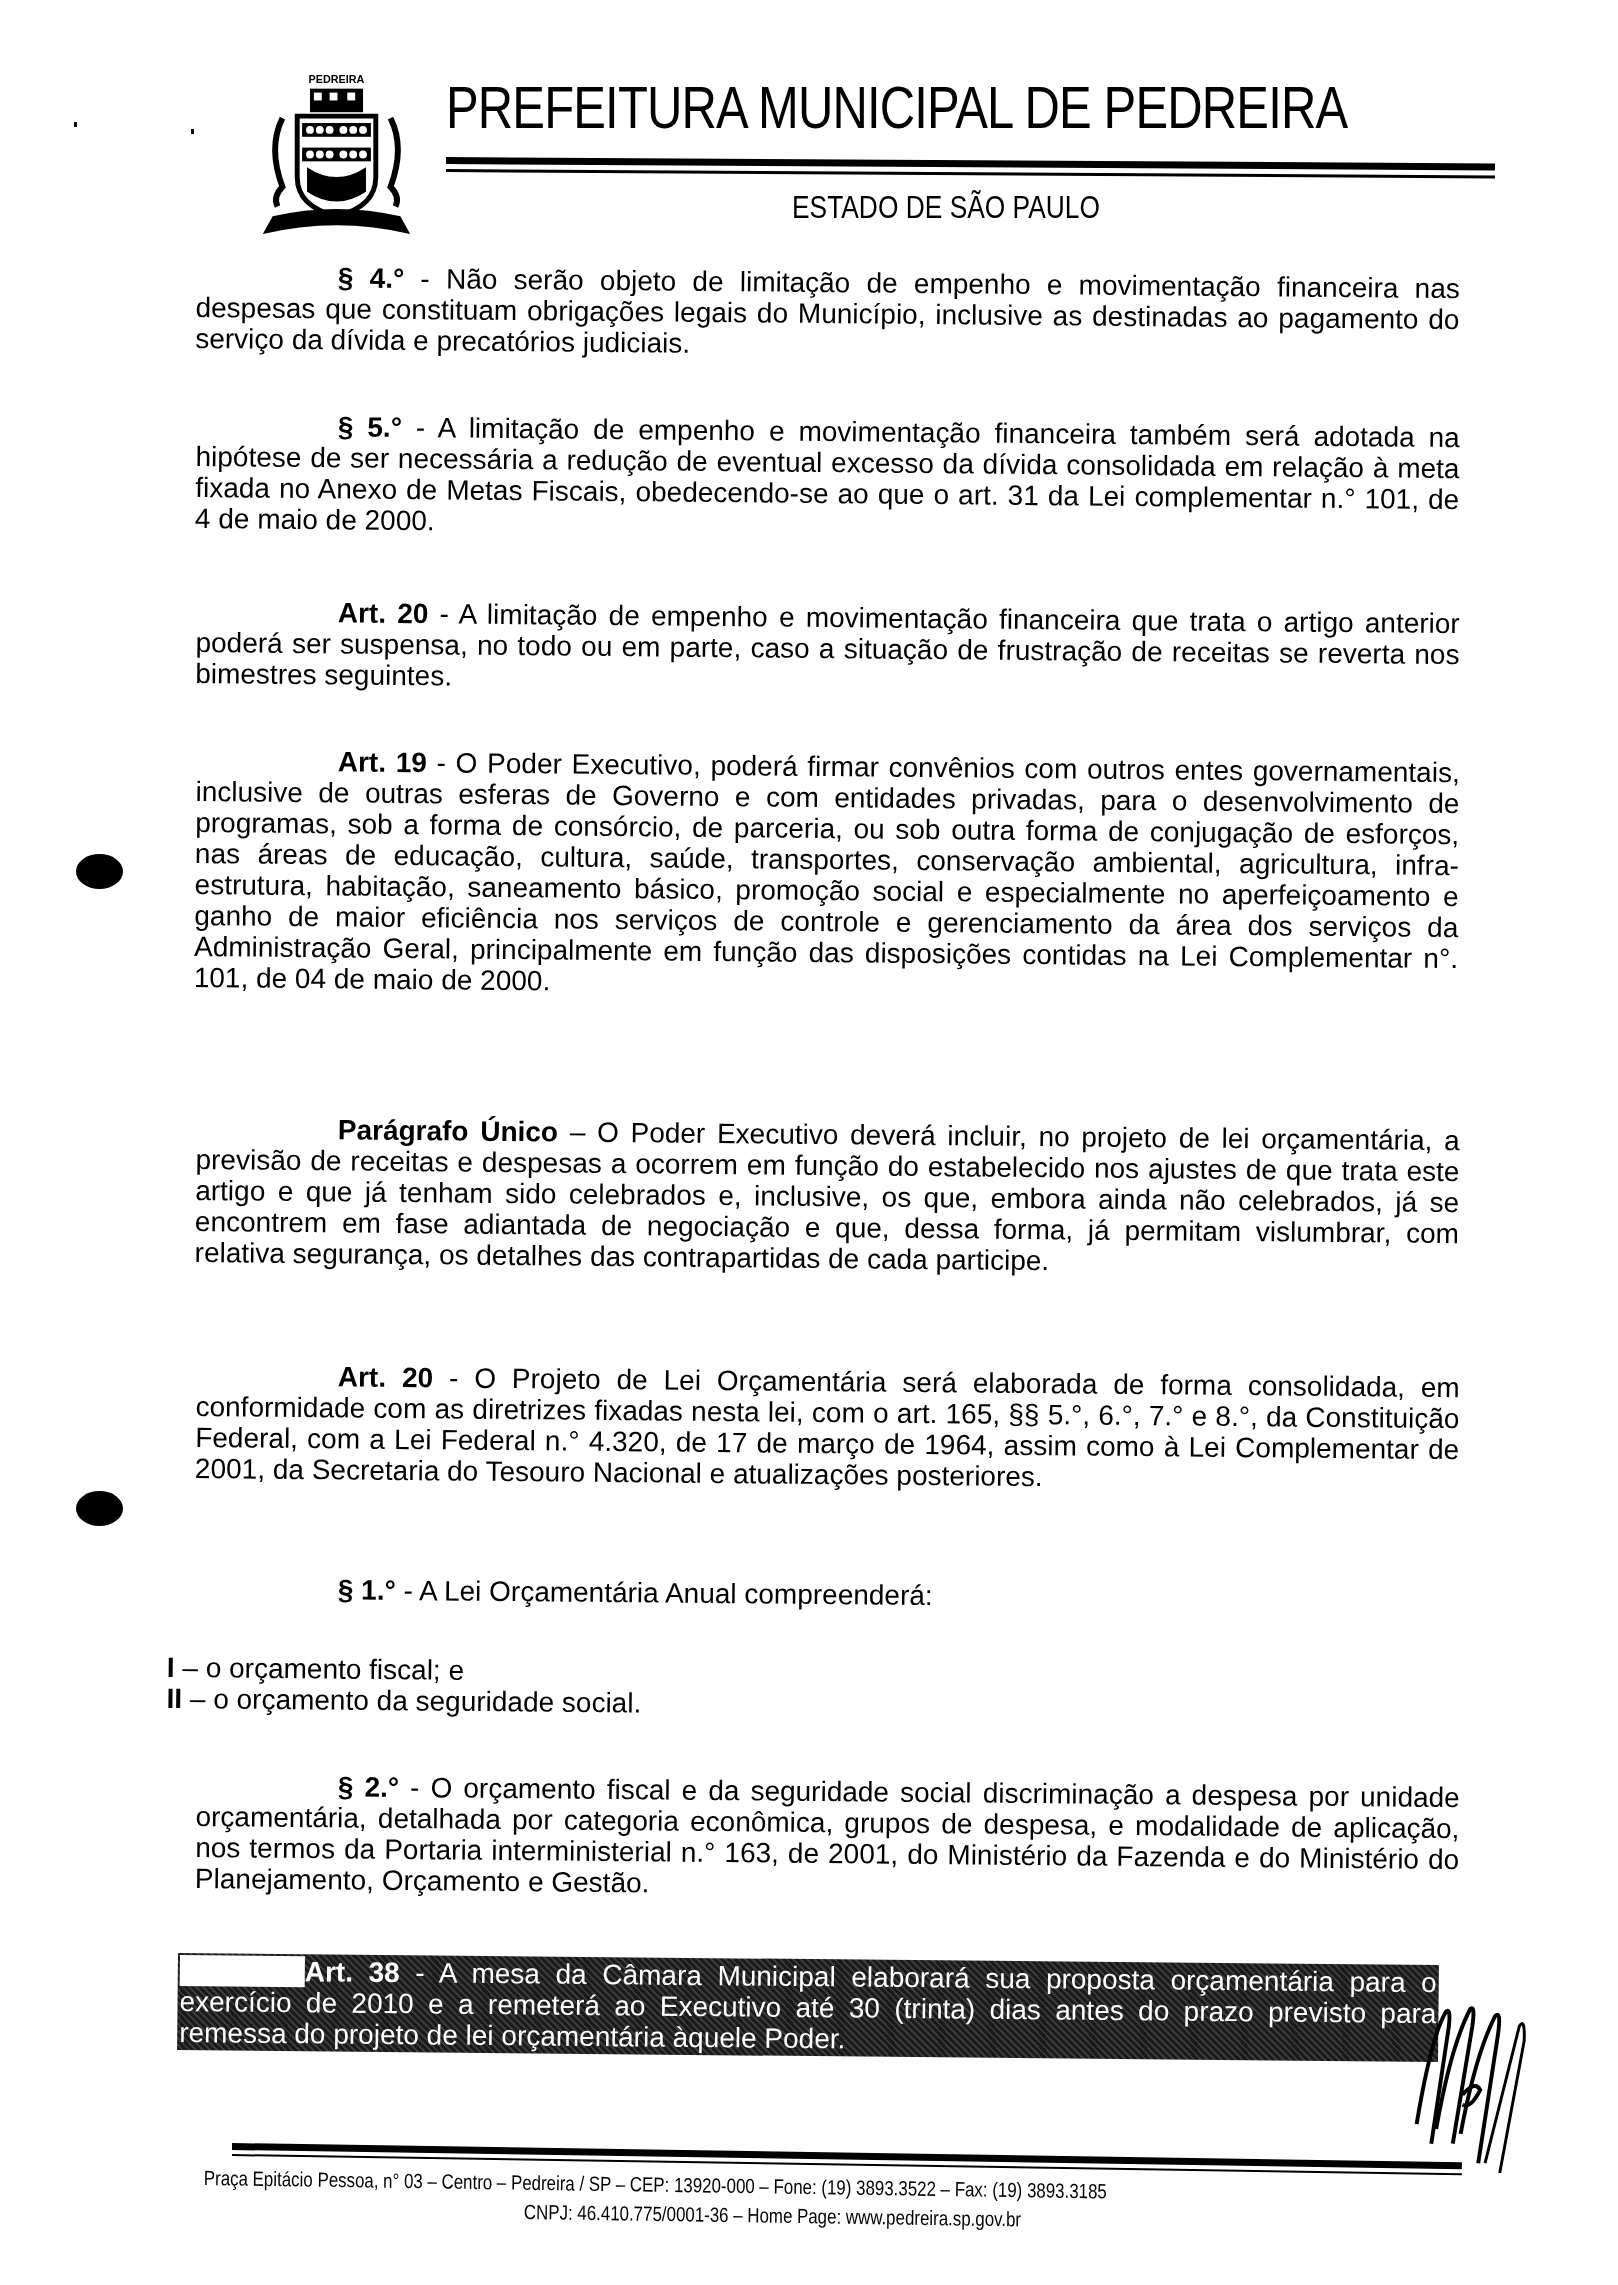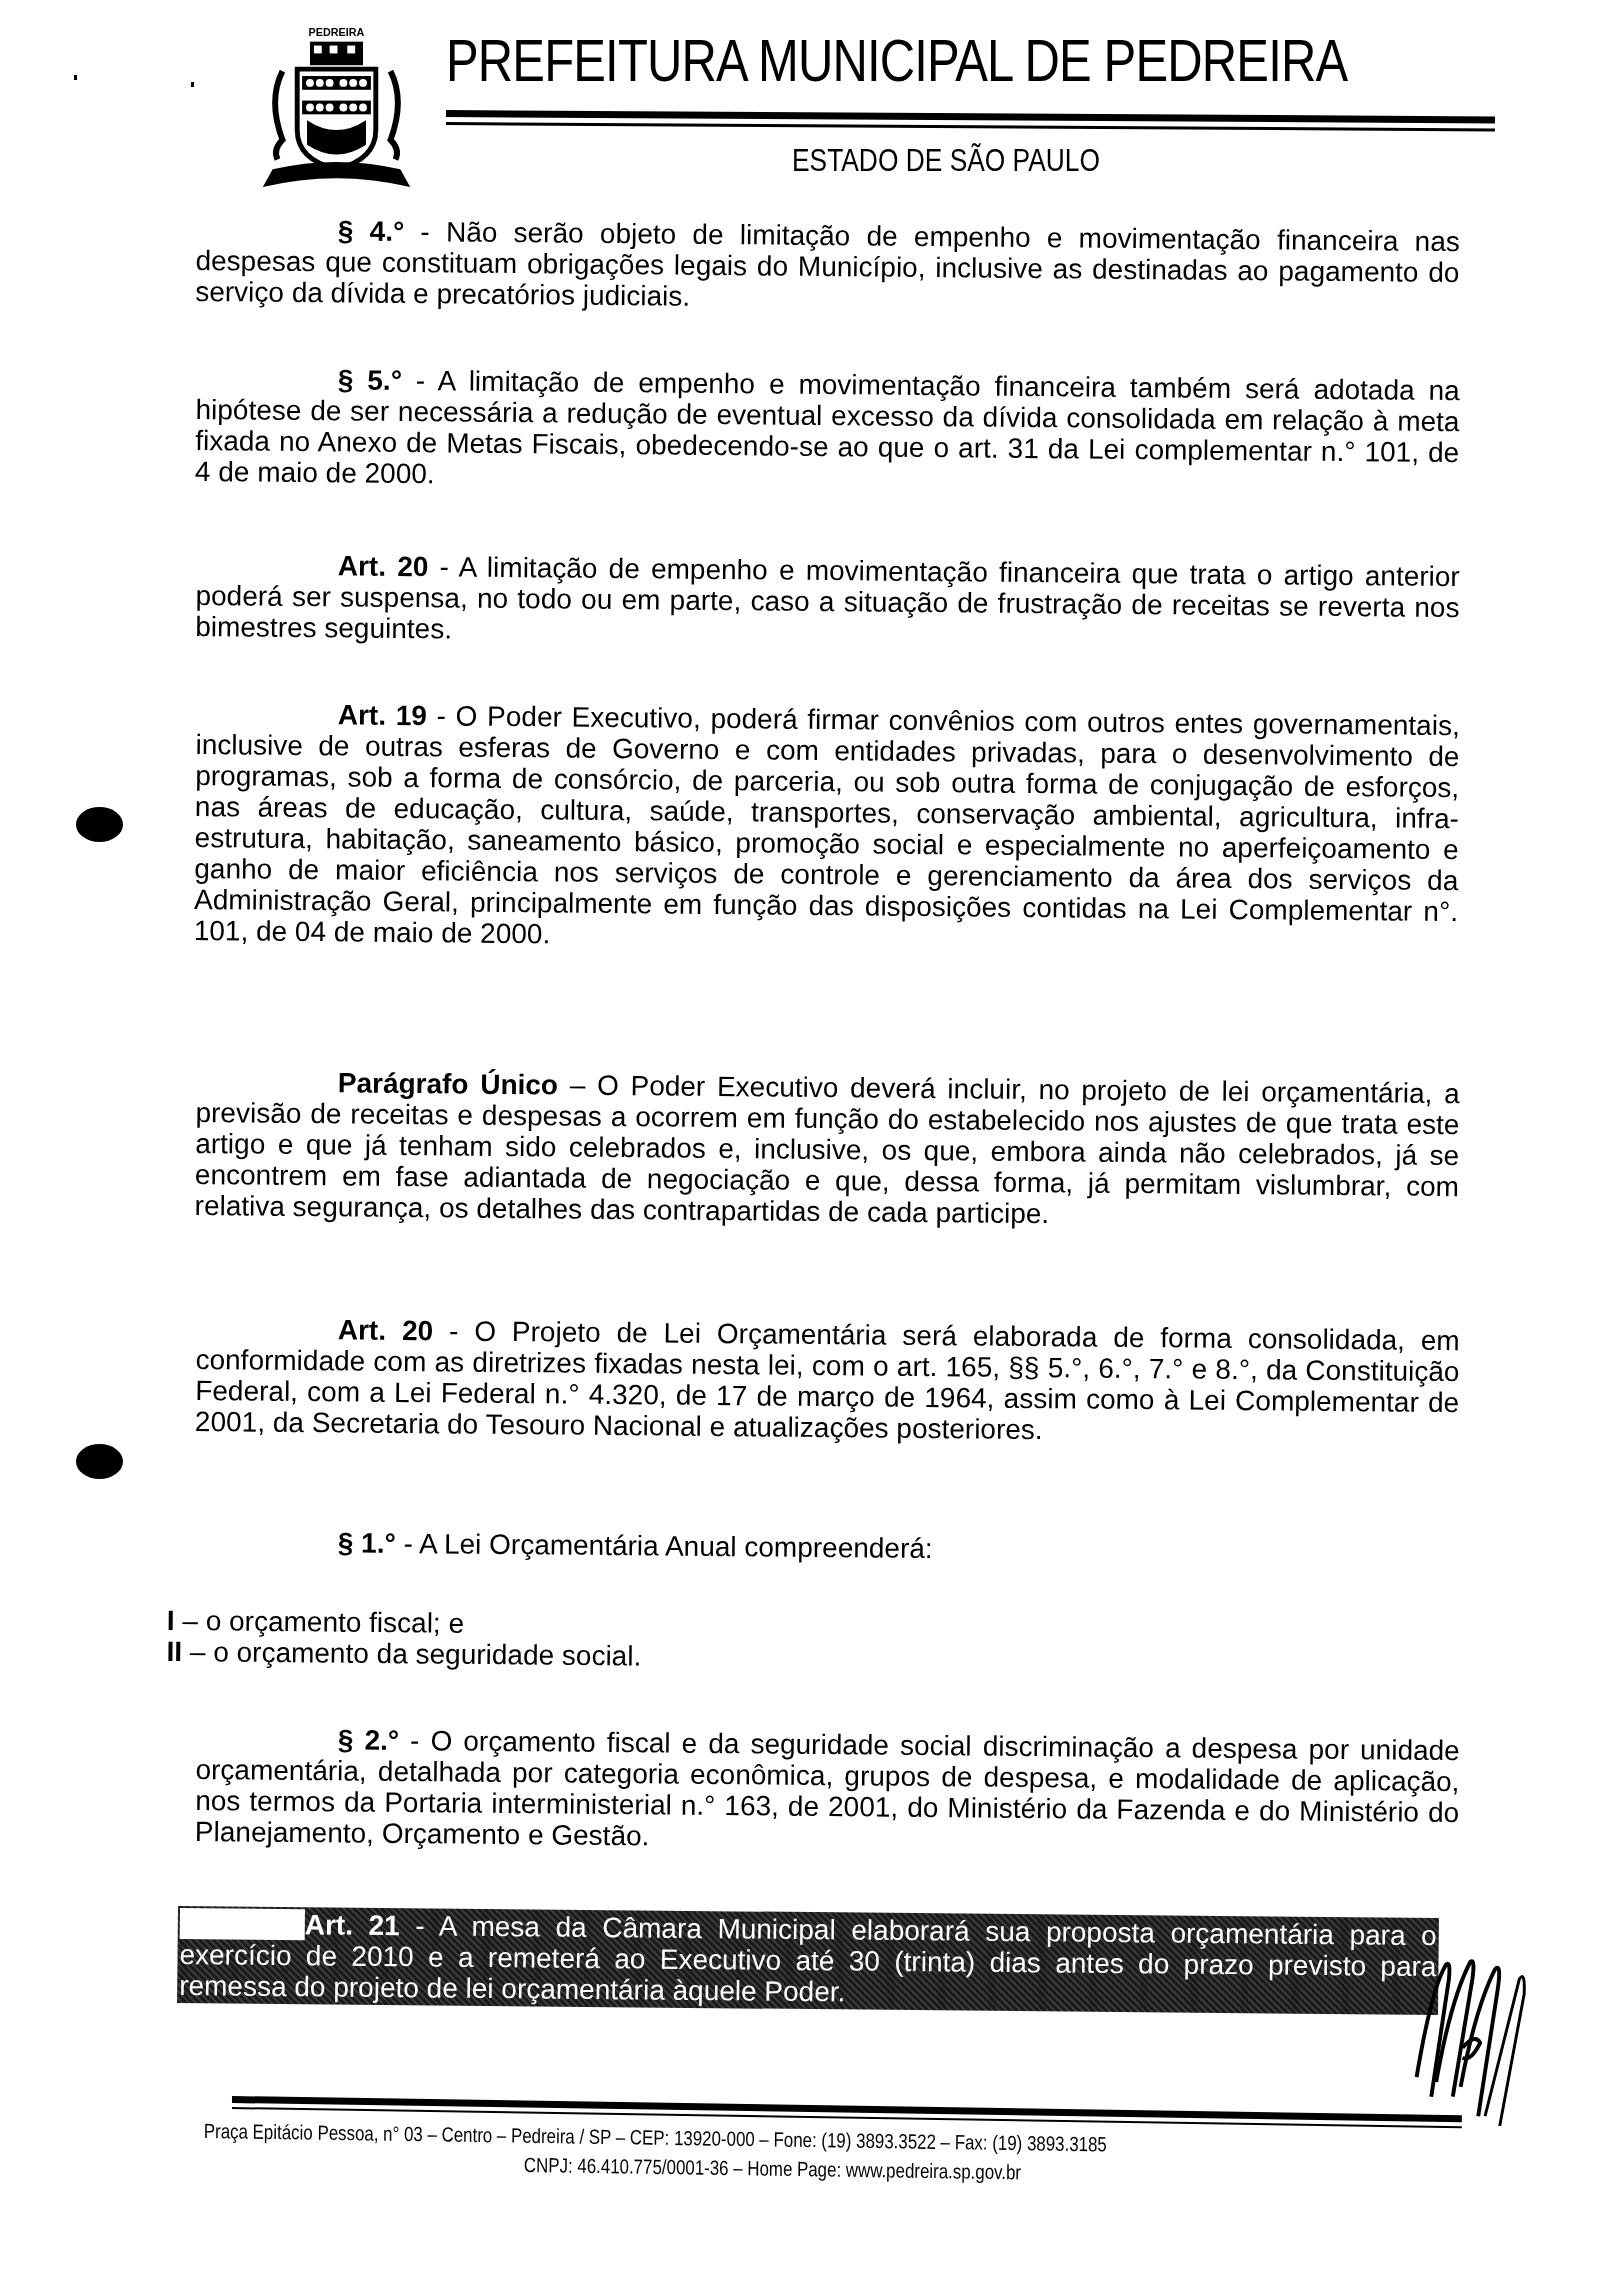--- a/index.html
+++ b/index.html
@@ -1,20 +1,20 @@
 <!DOCTYPE html>
 <html><head>
   <meta charset="utf-8">
   <style>
     html, body { margin: 0; padding: 0; background: #ffffff; }
     body {
       width: 1618px; height: 2286px; position: relative; overflow: hidden;
       font-family: "Liberation Sans", "DejaVu Sans", sans-serif; color: #000;
     }
-    .page { position: absolute; inset: 0; }
+    .page { position: absolute; inset: 0; margin-top: 47px; }
 
     
     .crest { position: absolute; left: 253px; top: 21.6px; width: 167px; height: 167px; }
     .title {
       position: absolute; left: 446px; top: 27.4px; font-size: 59px; letter-spacing: -1px;
       transform: scaleX(0.83); transform-origin: left top; white-space: nowrap;
       font-family: "Liberation Sans Narrow", "Liberation Sans", sans-serif;
     }
     .hdr-rule { position: absolute; left: 446px; width: 1049px; background: #000; }
     .hdr-rule.thick { top: 110px; height: 6.9px; transform: rotate(0.35deg); transform-origin: left; }
@@ -138,21 +138,21 @@
   <div class="body-text" style="top:1605px; left:167px">
     <p class="item"><b>I</b><span> – o orçamento fiscal; e</span></p>
     <p class="item"><b>II</b><span> – o orçamento da seguridade social.</span></p>
   </div>
 
   <div class="body-text" style="top:1723px">
     <p class="para"><b>§ 2.°</b><span> - O orçamento fiscal e da seguridade social discriminação a despesa por unidade orçamentária, detalhada por categoria econômica, grupos de despesa, e modalidade de aplicação, nos termos da Portaria interministerial n.° 163, de 2001, do Ministério da Fazenda e do Ministério do Planejamento, Orçamento e Gestão.</span></p>
   </div>
 
   <div class="marked">
-    <p><span class="blank"></span><b>Art. 21</b><span> - A mesa da Câmara Municipal elaborará sua proposta orçamentária para o exercício de 2010 e a remeterá ao Executivo até 30 (trinta) dias antes do prazo previsto para remessa do projeto de lei orçamentária àquele Poder.</span></p>
+    <p><span class="blank"></span><b>Art. 38</b><span> - A mesa da Câmara Municipal elaborará sua proposta orçamentária para o exercício de 2010 e a remeterá ao Executivo até 30 (trinta) dias antes do prazo previsto para remessa do projeto de lei orçamentária àquele Poder.</span></p>
   </div>
 
   <svg class="signature" viewBox="0 0 150 180">
     <path d="M25 130 Q40 40 55 15 Q60 10 58 30 L40 150" stroke="#000" stroke-width="4" fill="none"></path>
     <path d="M45 135 Q60 50 80 12 Q85 8 82 30 L62 150" stroke="#000" stroke-width="4" fill="none"></path>
     <path d="M70 140 Q85 60 105 20 Q112 12 108 40 L88 170" stroke="#000" stroke-width="4" fill="none"></path>
     <path d="M95 170 Q115 90 130 30 Q136 20 135 45 L110 180" stroke="#000" stroke-width="3" fill="none"></path>
     <path d="M72 100 Q85 85 90 95 Q80 115 72 110" stroke="#000" stroke-width="4" fill="none"></path>
   </svg>
 

